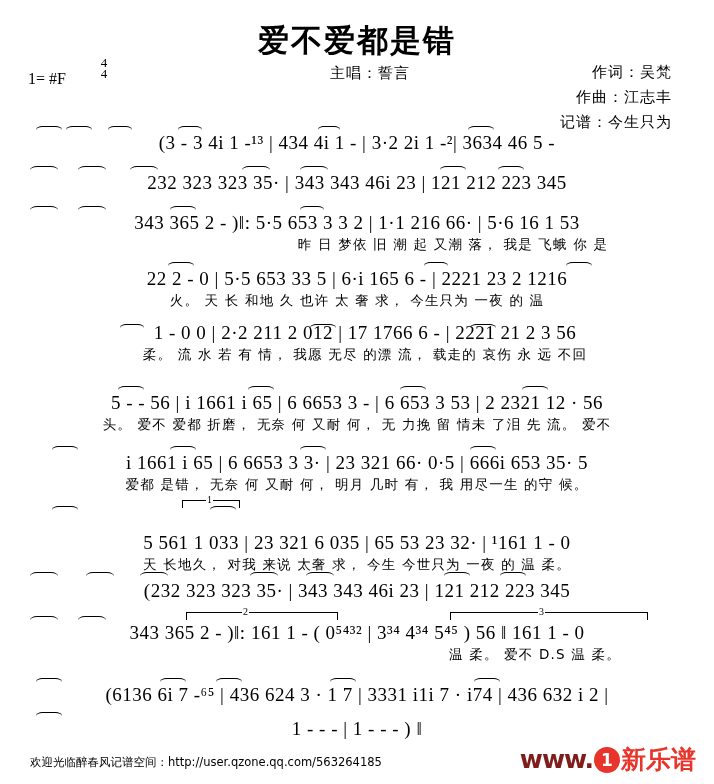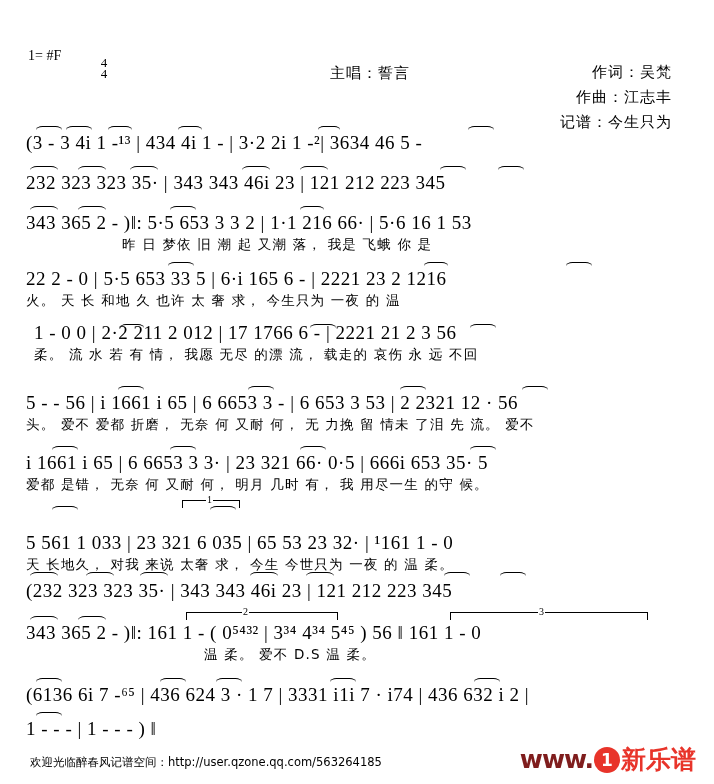--- a/index.html
+++ b/index.html
@@ -29,23 +29,23 @@
     width: 714px;
     text-align: center;
     font-family: "DejaVu Sans", sans-serif;
     font-weight: bold;
     font-size: 31px;
     letter-spacing: 2px;
   }
   .key-sig {
     position: absolute;
     left: 28px;
-    top: 48px;
+    top: 70px;
     font-family: "Liberation Serif", serif;
-    font-size: 14px;
+    font-size: 16px;
     white-space: nowrap;
   }
   .meter {
     position: absolute;
     left: 96px;
     top: 57px;
     font-size: 13px;
     line-height: 11px;
     text-align: center;
     width: 16px;
@@ -70,20 +70,21 @@
   
   .row {
     position: absolute;
     left: 26px;
     width: 662px;
     height: 30px;
     font-family: "Liberation Serif", serif;
     font-size: 19px;
     white-space: nowrap;
     letter-spacing: 0px;
+    text-align: center;
   }
   .notes {
     position: absolute;
     left: 0; top: 0;
     width: 662px;
     font-size: 19px;
     letter-spacing: 0.5px;
   }
   .lyric {
     position: absolute;
@@ -158,20 +159,21 @@
     font-family: "Liberation Serif", serif;
     background: #fff;
     padding: 0 1px;
   }
 </style>
 </head>
 <body>
 
 <div class="sheet">
 
+  <div class="title">爱不爱都是错</div>
 
   <div class="key-sig">1= #F</div>
 
   <div class="meter">
     <div>4</div>
     <div style="border-top:0px;">4</div>
   </div>
 
   <div class="singer">主唱：誓言</div>
 

